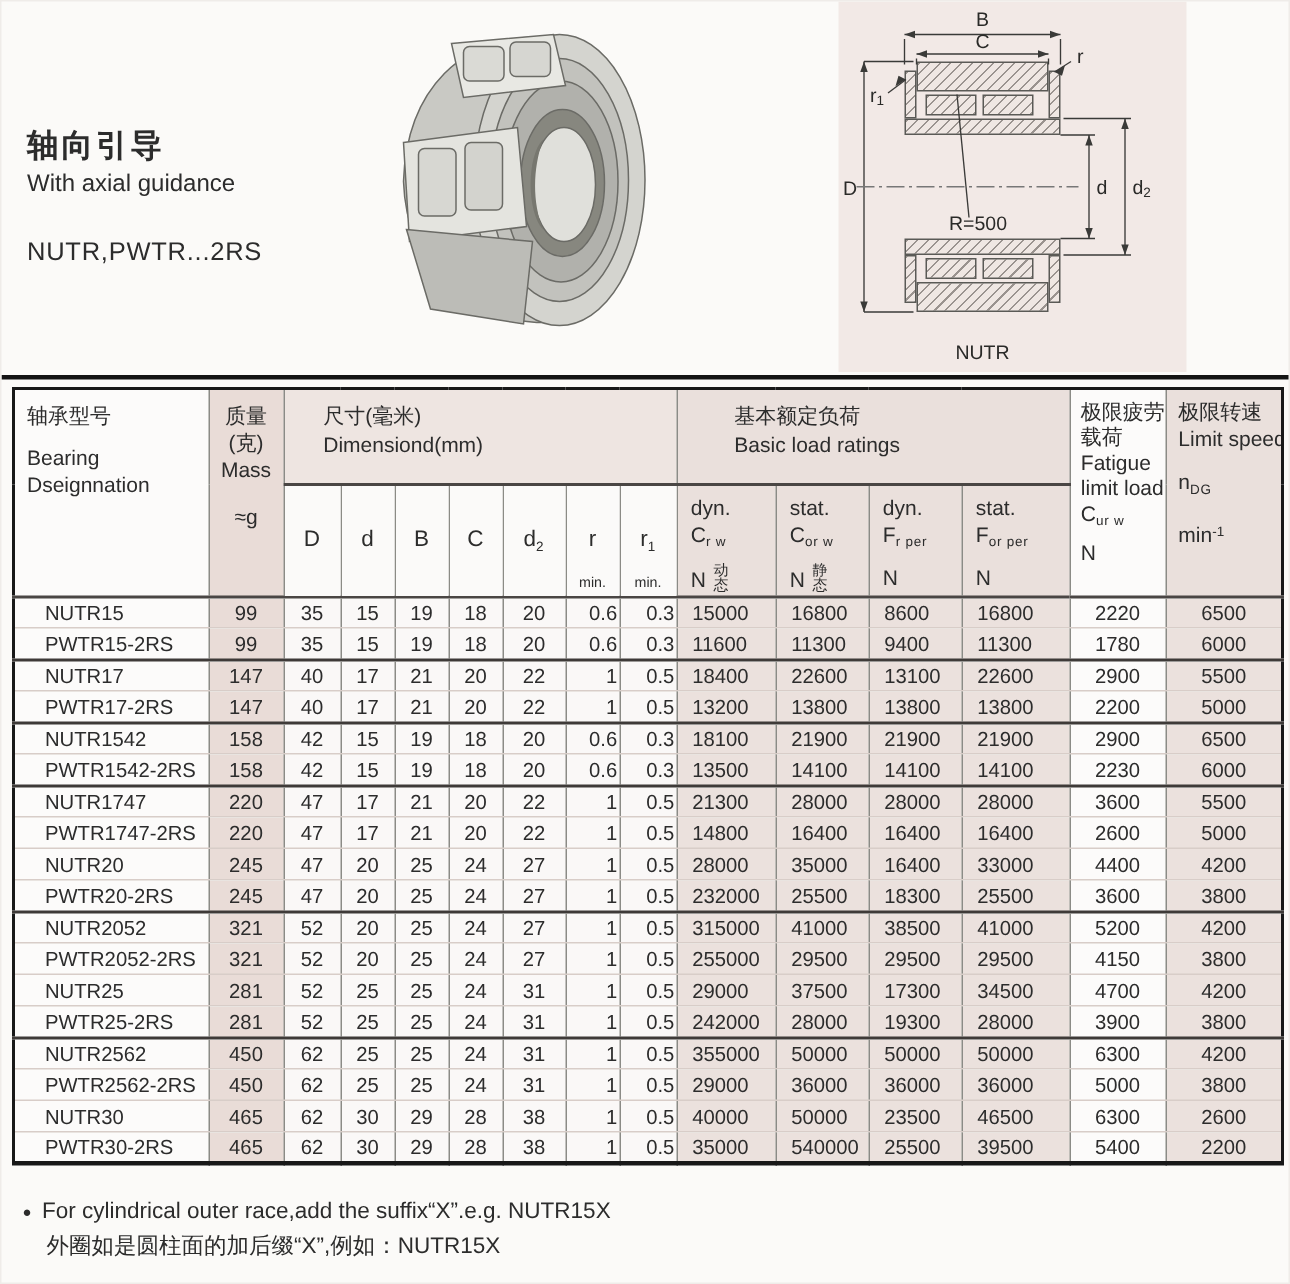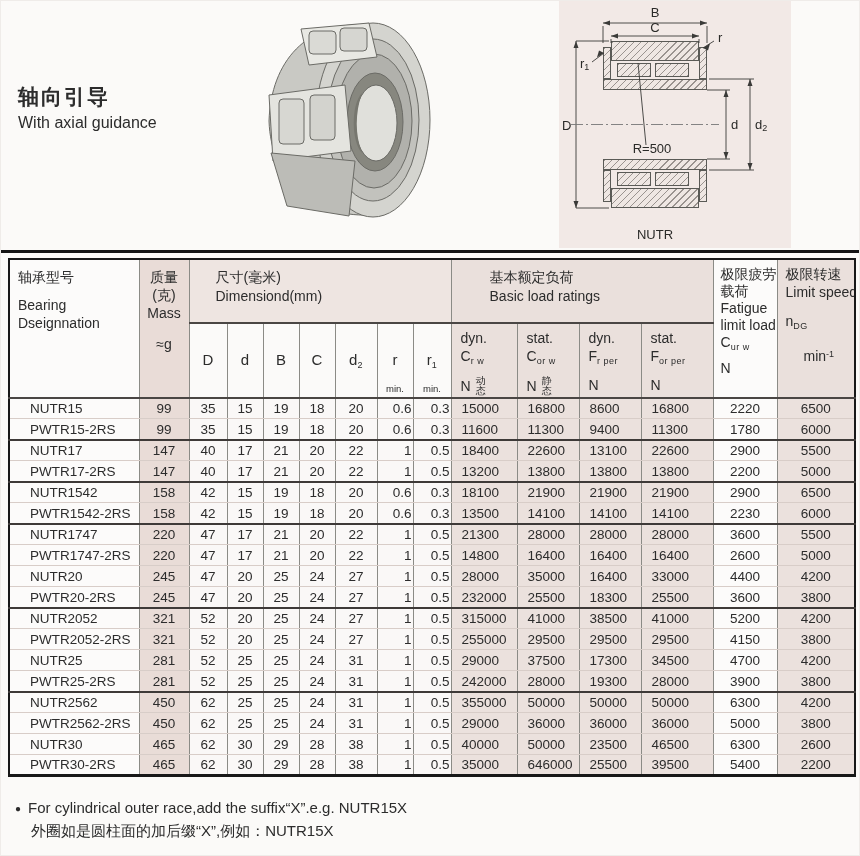--- a/index.html
+++ b/index.html
@@ -56,21 +56,21 @@
   .th-loads-group{background:#eae0dc !important;padding:8px 0 0 38px;line-height:1.35;}
   .th-dim{position:relative;background:#fbfaf9 !important;text-align:center !important;vertical-align:middle !important;font-size:15px !important;}
   .th-dim .min{position:absolute;left:0;bottom:3px;width:100%;font-size:9.5px;text-align:center;}
   .th-load{background:#eae0dc !important;padding:5px 2px 0 9px;line-height:1.3;}
   .th-load .nline{margin-top:8px;display:flex;align-items:center;gap:5px;}
   .stack{display:inline-flex;flex-direction:column;font-size:10px;line-height:1.05;}
   .th-fatigue{background:#fcfbfa !important;padding:6px 2px 0 7px;line-height:1.22;}
   .th-fatigue .nl{margin-top:7px;}
   .th-speed{background:#eae0dc !important;padding:6px 2px 0 8px;line-height:1.25;}
   .th-speed .sym{margin-top:12px;}
-  .th-speed .unit{margin-top:16px;text-align:center;}
+  .th-speed .unit{margin-top:16px;}
   sub{font-size:9px;vertical-align:-3px;letter-spacing:0.5px;}
   sup{font-size:9px;vertical-align:4px;}
 
   
   .spec td.c1{background:#fcfbfa;text-align:left;padding-left:20px;}
   .spec td.c2{background:#e9dcd7;text-align:center;}
   .spec td.c3,.spec td.c4,.spec td.c5,.spec td.c6,.spec td.c7{background:#faf8f7;text-align:center;}
   .spec td.c8,.spec td.c9{background:#faf8f7;text-align:right;padding-left:7px;}
   .spec td.c10,.spec td.c11,.spec td.c12,.spec td.c13{background:#ebe1dd;text-align:left;padding-left:10px;}
   .spec td.c14{background:#fcfbfa;text-align:center;}
@@ -83,20 +83,21 @@
   .footnote .cn{margin-left:16px;}
 </style>
 </head>
 <body>
 
 <div class="page">
 
   <div class="intro">
     <div class="t-cn">轴向引导</div>
     <div class="t-en">With axial guidance</div>
+    <div class="t-series">NUTR,PWTR...2RS</div>
   </div>
 
   <div class="photo">
     <svg width="200" height="235" viewBox="0 0 200 235">
       <g stroke="#6b6b66" stroke-width="1">
         <path d="M 118 22 C 58 18 22 58 20 118 C 22 176 62 214 120 212 L 125 210 L 125 24 Z" fill="#c9c9c4"></path>
         <ellipse cx="124" cy="117" rx="57" ry="97" fill="#d4d4cf"></ellipse>
         <ellipse cx="124" cy="117" rx="46" ry="81" fill="#c2c2bd"></ellipse>
         <ellipse cx="125" cy="118" rx="38" ry="67" fill="#b1b1ac"></ellipse>
         <ellipse cx="126" cy="119" rx="28" ry="49" fill="#87877f"></ellipse>
@@ -581,21 +582,21 @@
           <td class="c1">PWTR30-2RS</td>
           <td class="c2">465</td>
           <td class="c3">62</td>
           <td class="c4">30</td>
           <td class="c5">29</td>
           <td class="c6">28</td>
           <td class="c7">38</td>
           <td class="c8">1</td>
           <td class="c9">0.5</td>
           <td class="c10">35000</td>
-          <td class="c11">646000</td>
+          <td class="c11">540000</td>
           <td class="c12">25500</td>
           <td class="c13">39500</td>
           <td class="c14">5400</td>
           <td class="c15">2200</td>
         </tr>
       </tbody>
   </table>
 
   <div class="footnote">
     <div class="row">

